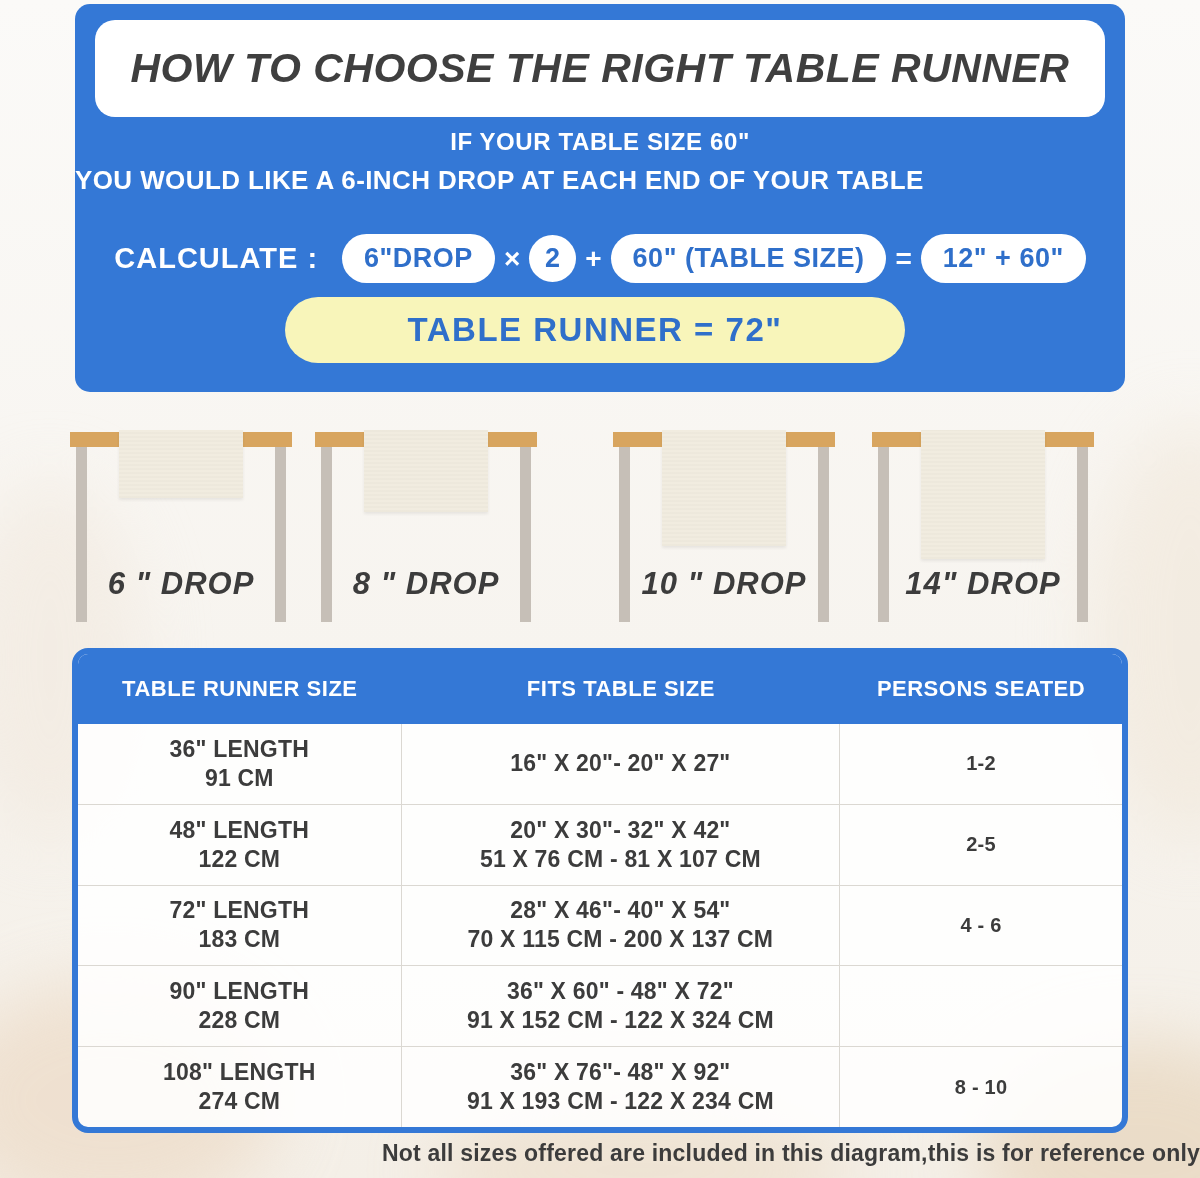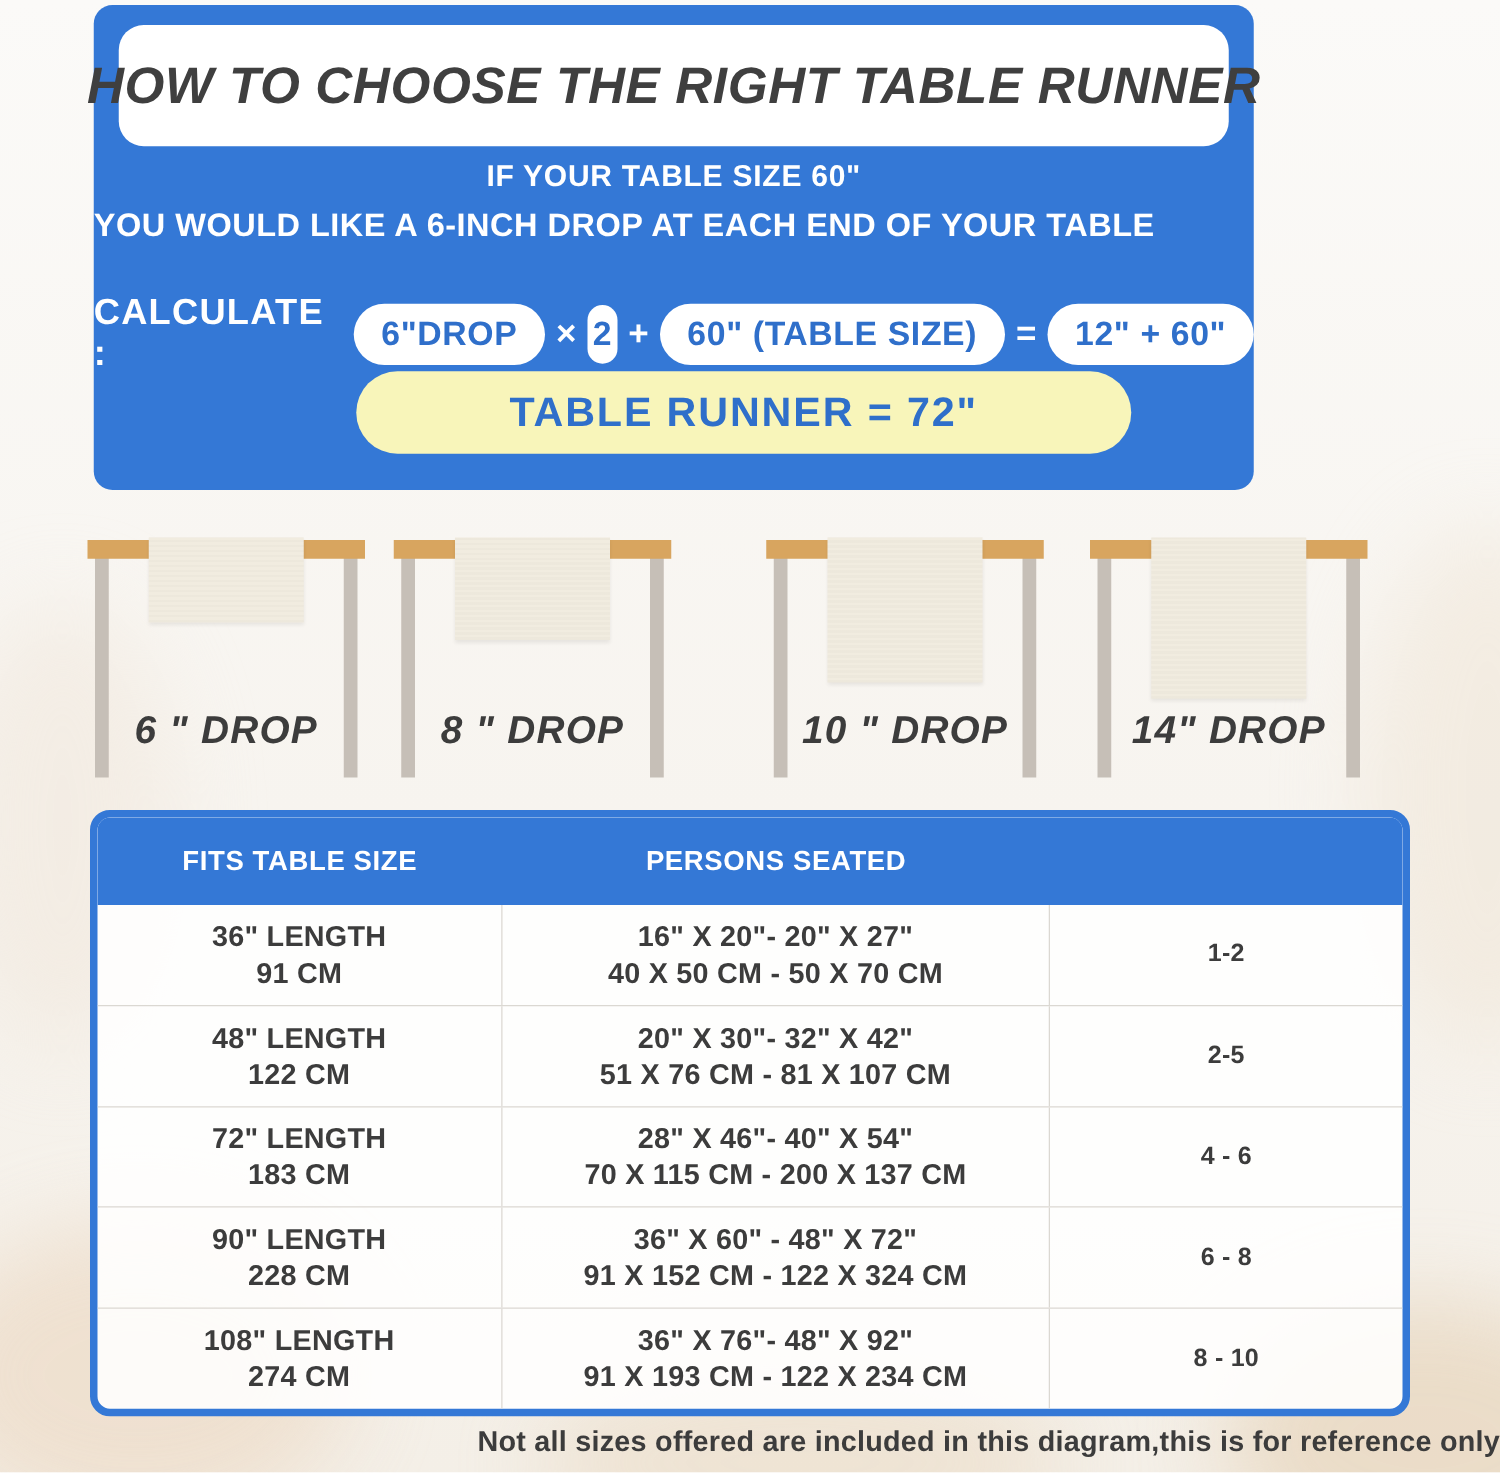--- a/index.html
+++ b/index.html
@@ -18,21 +18,21 @@
     background:linear-gradient(180deg,#fbfaf8 0%,#f7f4ef 55%,#f4efe7 100%);}
   
   .bg-blob{position:absolute;border-radius:50%;filter:blur(34px);pointer-events:none;}
   .blob1{left:-60px;top:980px;width:340px;height:240px;background:#ecd9c4;opacity:.65;}
   .blob2{left:980px;top:1040px;width:320px;height:220px;background:#e3cdaf;opacity:.55;}
   .blob3{left:430px;top:1090px;width:420px;height:160px;background:#e7d3b8;opacity:.4;}
   .blob4{left:1090px;top:420px;width:200px;height:420px;background:#efe4d4;opacity:.5;}
   .blob5{left:-40px;top:480px;width:180px;height:360px;background:#f0e6da;opacity:.5;}
 
   
-  .hero{position:absolute;left:75px;top:4px;width:928px;height:388px;
+  .hero{position:absolute;left:75px;top:4px;width:1050px;height:388px;
     background:var(--blue);border-radius:15px;}
   .title-banner{position:absolute;left:20px;right:20px;top:16px;height:97px;
     background:#fff;border-radius:20px;display:flex;align-items:center;justify-content:center;}
   .page-title{font-size:41px;font-weight:bold;font-style:italic;color:var(--title-text);
     letter-spacing:.5px;white-space:nowrap;}
   .sub1{position:absolute;left:0;right:0;top:124px;text-align:center;color:#fff;
     font-size:24px;font-weight:bold;letter-spacing:.6px;}
   .sub2{position:absolute;left:0;right:0;top:161px;text-align:left;color:#fff;
     font-size:26px;font-weight:bold;letter-spacing:.4px;}
   .calc-row{position:absolute;left:0;right:0;top:230px;display:flex;align-items:center;
@@ -137,33 +137,33 @@
   <div class="table-fig fig4">
     <div class="leg leg-l"></div>
     <div class="leg leg-r"></div>
     <div class="tabletop"></div>
     <div class="runner"></div>
     <div class="drop-label">14" DROP</div>
   </div>
 
   <section class="size-panel">
     <div class="size-header">
+      <span>TABLE RUNNER SIZE</span>
       <span>FITS TABLE SIZE</span>
       <span>PERSONS SEATED</span>
     </div>
     <div class="size-body">
 
       <div class="size-row">
         <div class="cell c1">
           <span>36" LENGTH</span>
           <span>91 CM</span>
         </div>
         <div class="cell c2">
           <span>16" X 20"- 20" X 27"</span>
-          <span>40 X 50 CM - 50 X 70 CM</span>
         </div>
         <div class="cell c3">
           <span class="persons">1-2</span>
         </div>
       </div>
 
       <div class="size-row">
         <div class="cell c1">
           <span>48" LENGTH</span>
           <span>122 CM</span>
@@ -193,23 +193,20 @@
 
       <div class="size-row">
         <div class="cell c1">
           <span>90" LENGTH</span>
           <span>228 CM</span>
         </div>
         <div class="cell c2">
           <span>36" X 60" - 48" X 72"</span>
           <span>91 X 152 CM - 122 X 324 CM</span>
         </div>
-        <div class="cell c3">
-          <span class="persons">6 - 8</span>
-        </div>
       </div>
 
       <div class="size-row">
         <div class="cell c1">
           <span>108" LENGTH</span>
           <span>274 CM</span>
         </div>
         <div class="cell c2">
           <span>36" X 76"- 48" X 92"</span>
           <span>91 X 193 CM - 122 X 234 CM</span>

